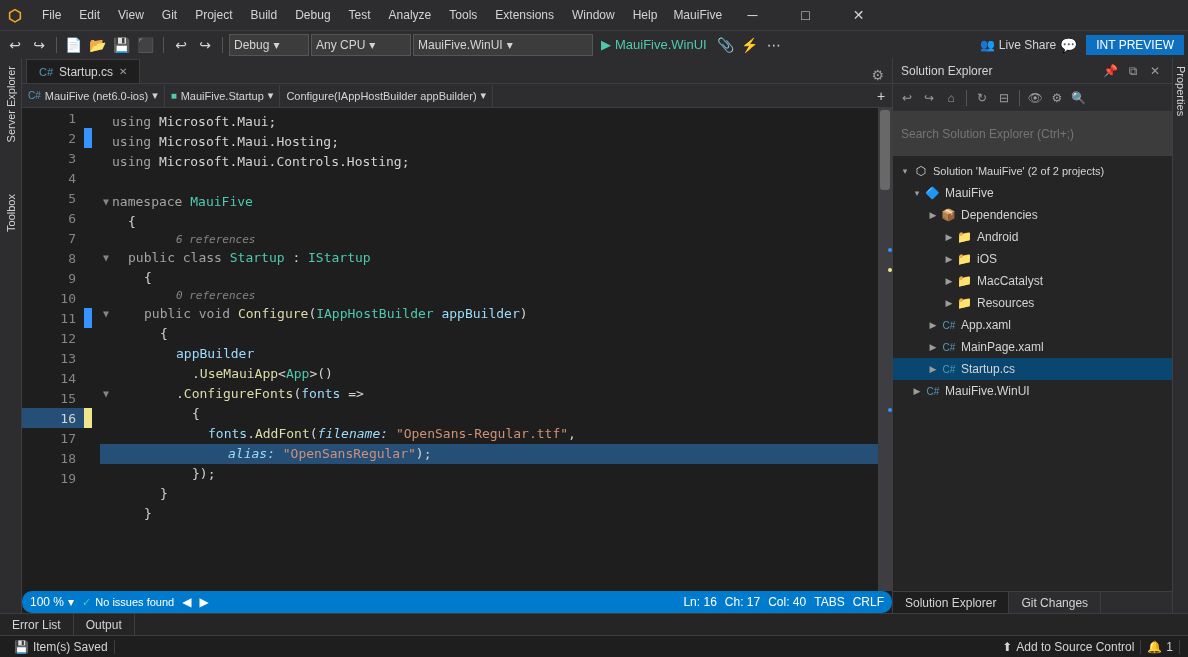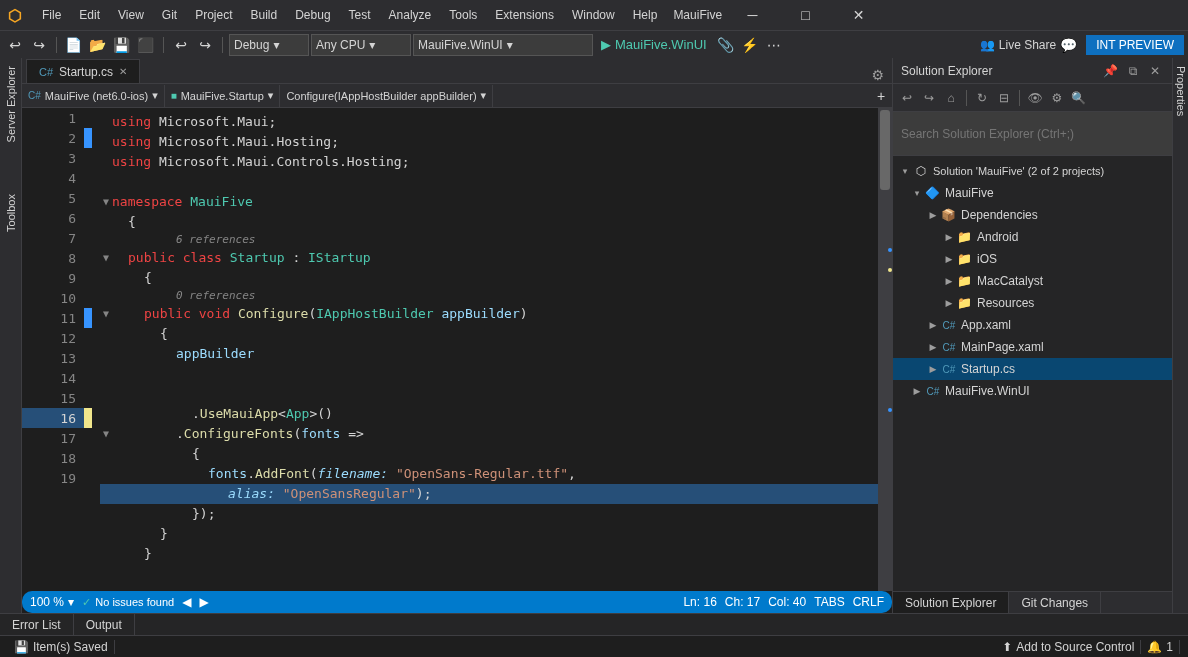--- a/index.html
+++ b/index.html
@@ -282,21 +282,21 @@
       align-items: center;
       justify-content: center;
       color: #858585;
       cursor: pointer;
       font-size: 10px;
       flex-shrink: 0;
     }
     .fold-spacer { width: 12px; display: inline-block; }
 
     
-    .kw { color: #ef4444; }
+    .kw { color: #a3a3a3; }
     .type { color: #4ec9b0; }
     .str { color: #ce9178; }
     .param-name { color: #9cdcfe; }
     .param-label { color: #9cdcfe; font-style: italic; }
     .method { color: #dcdcaa; }
     .ref-count {
       color: #858585;
       font-size: 11px;
       font-style: italic;
     }
@@ -717,21 +717,21 @@
           <span style="padding-left:48px;">{</span>
         </div>
 
         <div class="code-line">
           <span class="fold-spacer"></span>
           <span style="padding-left:64px;"><span class="param-name">appBuilder</span></span>
         </div>
 
         <div class="code-line">
           <span class="fold-spacer"></span>
-          <span style="padding-left:80px;margin-top:40px;">.<span class="method">UseMauiApp</span>&lt;<span class="type">App</span>&gt;()</span>
+          <span style="padding-left:80px;">.<span class="method">UseMauiApp</span>&lt;<span class="type">App</span>&gt;()</span>
         </div>
 
         <div class="code-line">
           <span class="fold-btn">▼</span>
           <span style="padding-left:64px;">.<span class="method">ConfigureFonts</span>(<span class="param-name">fonts</span> =&gt;</span>
         </div>
 
         <div class="code-line">
           <span class="fold-spacer"></span>
           <span style="padding-left:80px;">{</span>

